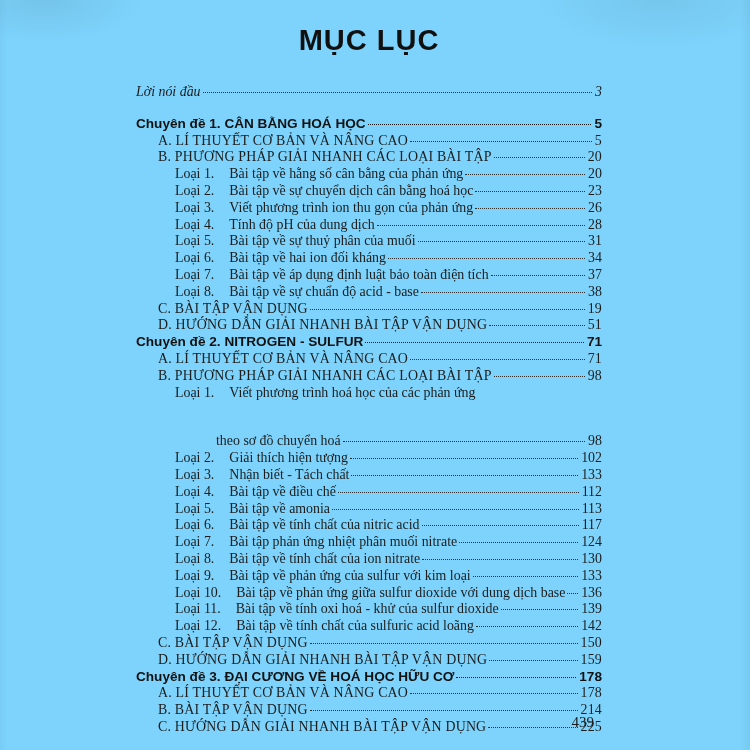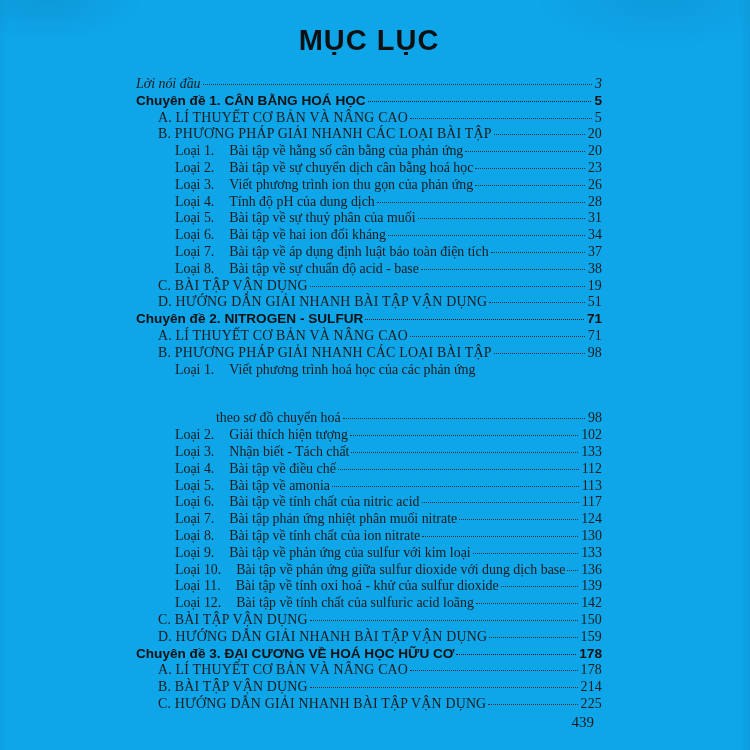--- a/index.html
+++ b/index.html
@@ -1,20 +1,20 @@
 <!DOCTYPE html>
 <html><head>
 <meta charset="utf-8">
 <style>
   html, body { margin: 0; padding: 0; }
   .page {
     position: relative;
     width: 750px;
     height: 750px;
-    background: #0ea5e9;
+    background: #7dd3fc;
     color: #1c1c1c;
     overflow: hidden;
     font-family: "Liberation Serif", "DejaVu Serif", serif;
   }
   
   .page::before {
     content: "";
     position: absolute;
     inset: 0;
     pointer-events: none;
@@ -38,28 +38,28 @@
     margin-top: 23px;
     color: #101010;
   }
   .row {
     display: flex;
     align-items: baseline;
     font-size: 13.9px;
     line-height: 16.8px;
     white-space: nowrap;
   }
-  .row.preface { font-style: italic; margin-top: 19px; }
+  .row.preface { font-style: italic; margin-top: 27px; }
   .row.chapter {
     font-family: "Liberation Sans", "DejaVu Sans", sans-serif;
     font-weight: 700;
     font-size: 13.6px;
     color: #111;
   }
-  .row.first-chapter { }
+  .row.first-chapter { margin-top: 15px; }
   .row.section { padding-left: 22px; letter-spacing: 0.2px; }
   .row.item { padding-left: 39px; }
   .row.cont { padding-left: 80px; margin-top: 32px; }
   .prefix { margin-right: 15px; }
   .leader {
     flex: 1 1 auto;
     min-width: 8px;
     border-bottom: 1.9px dotted #2e2e2e;
     margin: 0 2px;
     position: relative;

